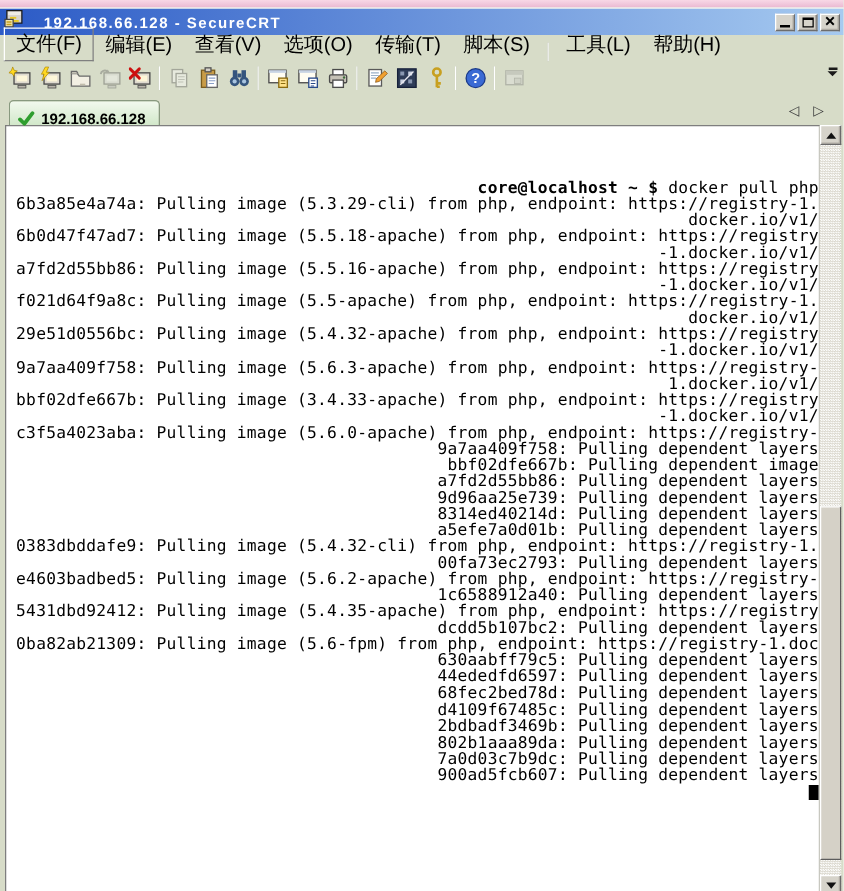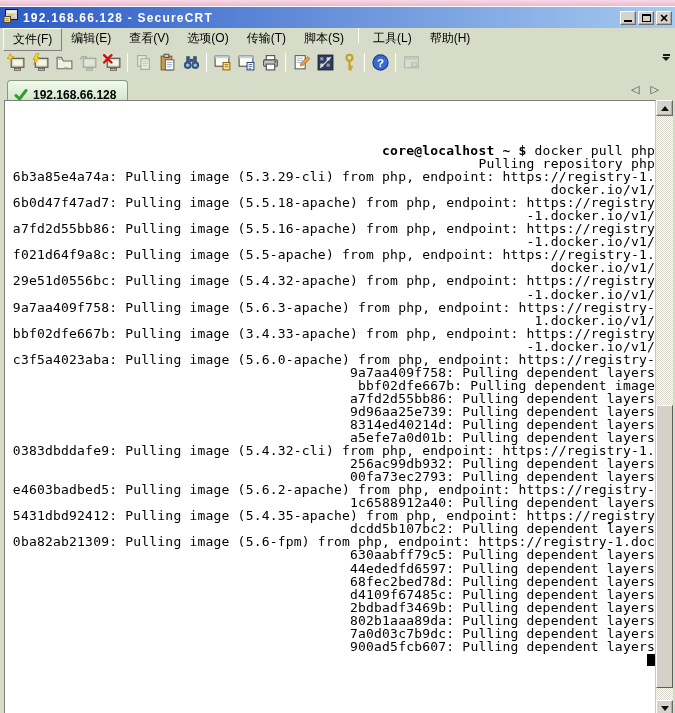--- a/index.html
+++ b/index.html
@@ -5,32 +5,32 @@
   * { margin:0; padding:0; box-sizing:border-box; }
   body { width:675px; height:713px; background:#fff; font-family:"Liberation Sans",sans-serif; }
   .window { width:675px; height:713px; background:#d7dcc8; position:relative; overflow:hidden; }
 
   
   .top-strip { height:6px; background:linear-gradient(#f8d8e6,#eab9d2); }
   .top-line  { height:1px; background:#fdfdfd; }
 
   
   .titlebar { height:21px; background:linear-gradient(to right,#2b5ac6,#a6caf0);
-              display:flex; align-items:center; padding:0 3px; gap:4px; }
+              display:flex; align-items:center; padding:0 3px; gap:16px; }
   .title-text { color:#fff; font-weight:bold; font-size:12px; letter-spacing:1.2px; white-space:nowrap; }
   .win-btns { margin-left:auto; display:flex; gap:2px; }
   .win-btn { width:16px; height:14px; background:#d6d3ca; border:1px solid;
              border-color:#ffffff #6d6d6d #6d6d6d #ffffff; box-shadow:inset -1px -1px 0 #b0aca4;
              display:flex; align-items:center; justify-content:center; }
   .glyph-min { width:8px; height:2px; background:#000; margin-top:7px; }
   .glyph-max { width:9px; height:8px; border:1px solid #000; border-top-width:2px; }
   .glyph-close { font-size:11px; font-weight:bold; color:#000; line-height:10px; }
 
   
-  .menubar { height:21px; display:flex; align-items:flex-start; font-size:12px; color:#000; padding-left:3px; }
+  .menubar { height:21px; display:flex; align-items:flex-end; font-size:16px; color:#000; padding-left:3px; }
   .menu-item { padding:2px 9px; white-space:nowrap; }
   .menu-item.raised { border:1px solid; border-color:#ffffff #808080 #808080 #ffffff; }
   .menu-sep { width:1px; height:15px; background:#9aa28d; border-right:1px solid #fff; margin:0 5px; }
 
   
   .toolbar { height:27px; display:flex; align-items:center; padding-left:4px; position:relative; }
   .tb-btn { width:24px; height:23px; display:flex; align-items:center; justify-content:center; }
   .tb-btn svg { display:block; }
   .tb-btn.disabled svg { filter:grayscale(1) opacity(0.4); }
   .tb-sep { width:1px; height:19px; background:#a0a890; border-right:1px solid #fff; margin:0 3px; }
@@ -268,21 +268,20 @@
       <span>◁</span>
       <span>▷</span>
     </div>
   </div>
 
   <div class="term-row">
     <div class="term-edge-l"></div>
     <div class="terminal">
       <div class="tline"><span class="prompt">core@localhost ~ $</span><span> docker pull php</span></div>
       <div>
-          <div class="tline">Pulling repository php</div>
           <div class="tline">6b3a85e4a74a: Pulling image (5.3.29-cli) from php, endpoint: https://registry-1.</div>
           <div class="tline">docker.io/v1/</div>
           <div class="tline">6b0d47f47ad7: Pulling image (5.5.18-apache) from php, endpoint: https://registry</div>
           <div class="tline">-1.docker.io/v1/</div>
           <div class="tline">a7fd2d55bb86: Pulling image (5.5.16-apache) from php, endpoint: https://registry</div>
           <div class="tline">-1.docker.io/v1/</div>
           <div class="tline">f021d64f9a8c: Pulling image (5.5-apache) from php, endpoint: https://registry-1.</div>
           <div class="tline">docker.io/v1/</div>
           <div class="tline">29e51d0556bc: Pulling image (5.4.32-apache) from php, endpoint: https://registry</div>
           <div class="tline">-1.docker.io/v1/</div>
@@ -291,21 +290,20 @@
           <div class="tline">bbf02dfe667b: Pulling image (3.4.33-apache) from php, endpoint: https://registry</div>
           <div class="tline">-1.docker.io/v1/</div>
           <div class="tline">c3f5a4023aba: Pulling image (5.6.0-apache) from php, endpoint: https://registry-</div>
           <div class="tline">9a7aa409f758: Pulling dependent layers</div>
           <div class="tline">bbf02dfe667b: Pulling dependent image</div>
           <div class="tline">a7fd2d55bb86: Pulling dependent layers</div>
           <div class="tline">9d96aa25e739: Pulling dependent layers</div>
           <div class="tline">8314ed40214d: Pulling dependent layers</div>
           <div class="tline">a5efe7a0d01b: Pulling dependent layers</div>
           <div class="tline">0383dbddafe9: Pulling image (5.4.32-cli) from php, endpoint: https://registry-1.</div>
-          <div class="tline">256ac99db932: Pulling dependent layers</div>
           <div class="tline">00fa73ec2793: Pulling dependent layers</div>
           <div class="tline">e4603badbed5: Pulling image (5.6.2-apache) from php, endpoint: https://registry-</div>
           <div class="tline">1c6588912a40: Pulling dependent layers</div>
           <div class="tline">5431dbd92412: Pulling image (5.4.35-apache) from php, endpoint: https://registry</div>
           <div class="tline">dcdd5b107bc2: Pulling dependent layers</div>
           <div class="tline">0ba82ab21309: Pulling image (5.6-fpm) from php, endpoint: https://registry-1.doc</div>
           <div class="tline">630aabff79c5: Pulling dependent layers</div>
           <div class="tline">44ededfd6597: Pulling dependent layers</div>
           <div class="tline">68fec2bed78d: Pulling dependent layers</div>
           <div class="tline">d4109f67485c: Pulling dependent layers</div>

